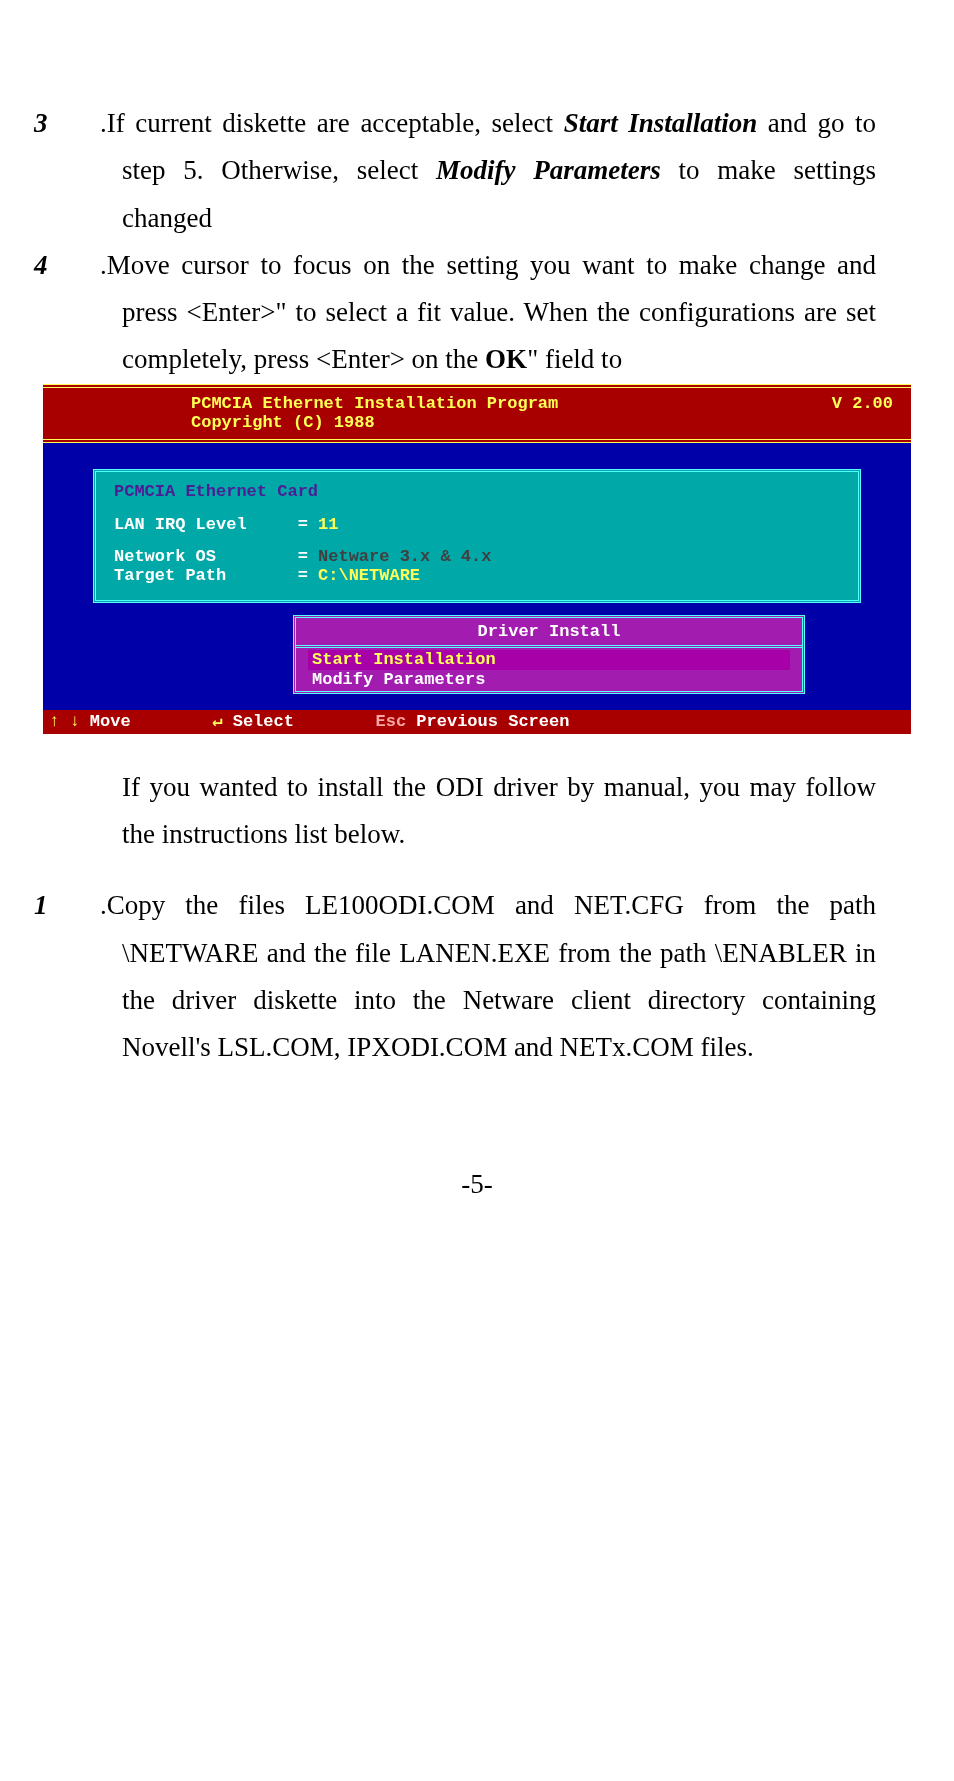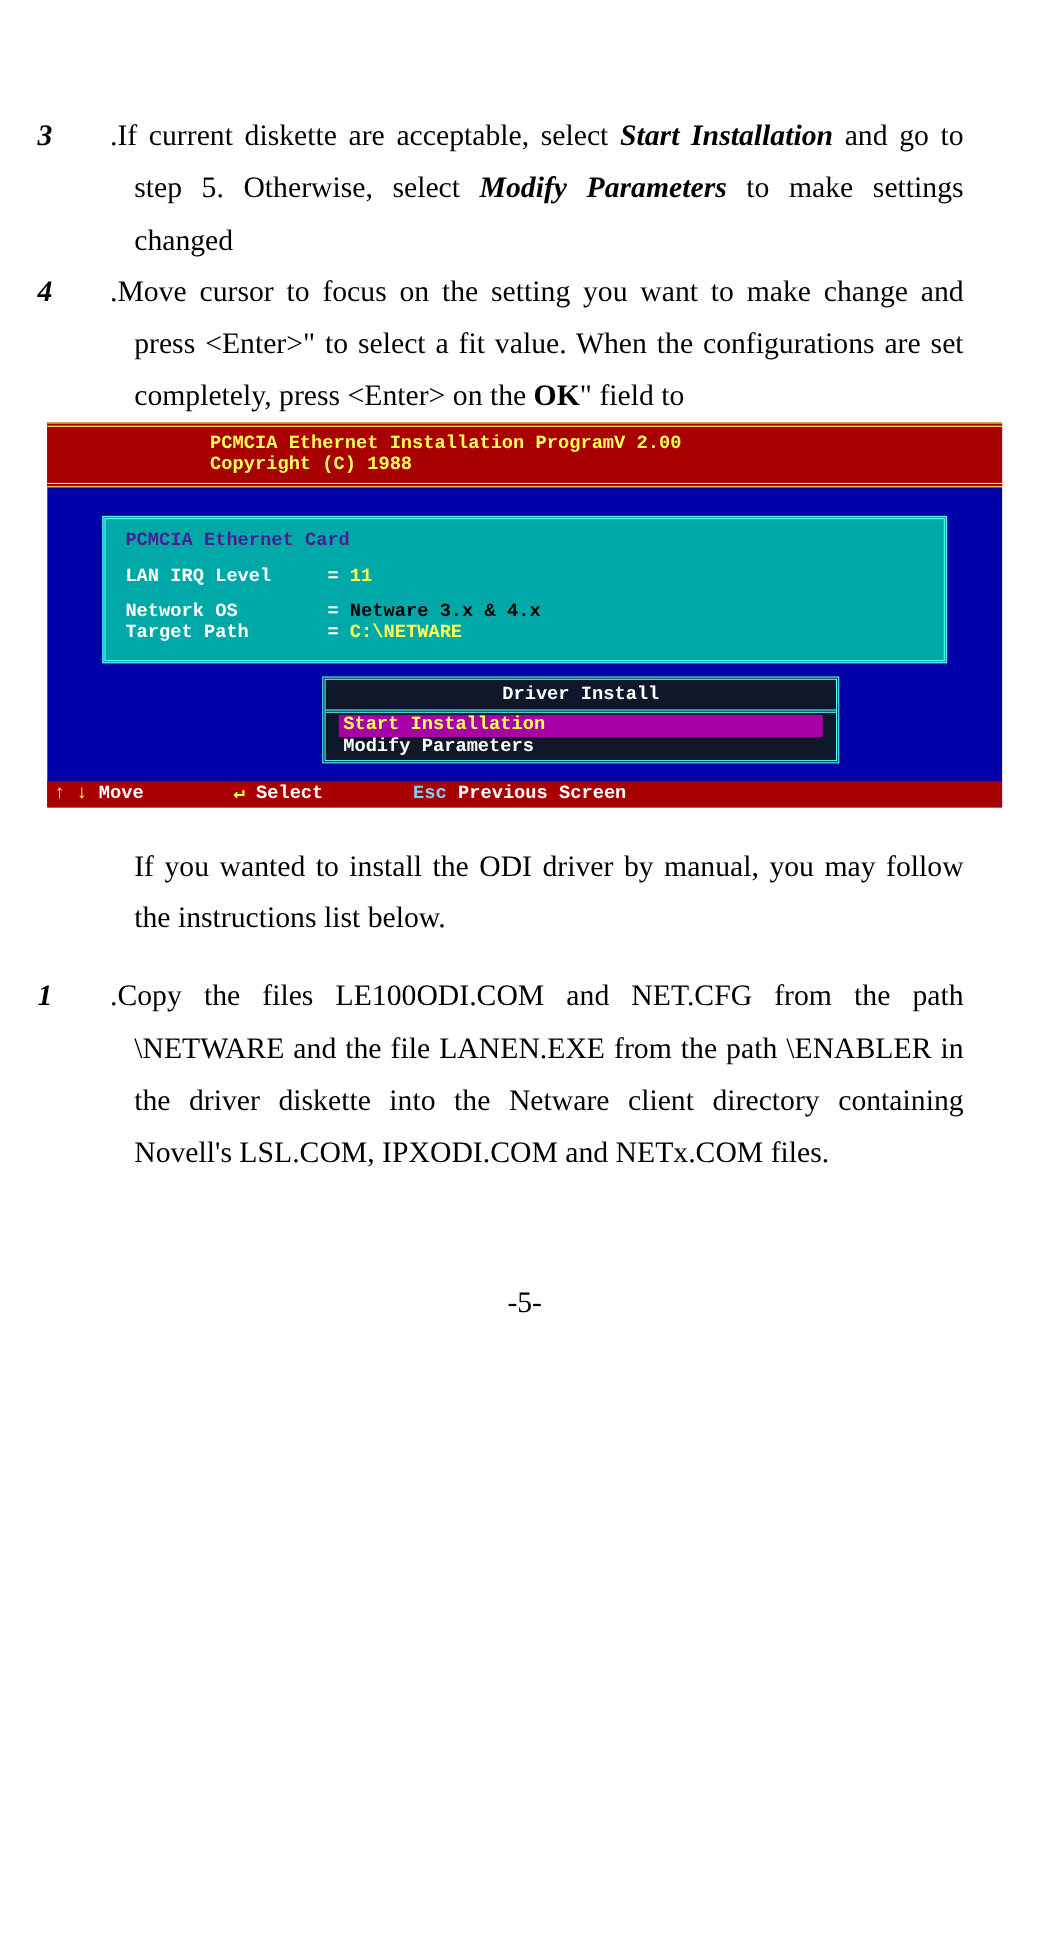--- a/index.html
+++ b/index.html
@@ -48,49 +48,50 @@
       background: #a80000;
       padding: 6px 18px;
       border-top: 4px double #ffff55;
       border-bottom: 4px double #ffff55;
     }
     .term-title {
       color: #ffff55;
     }
     .term-title-line1 {
       display: flex;
+      justify-content: space-between;
       white-space: pre;
     }
     .term-body {
       padding: 26px 50px 16px 50px;
     }
     .card-panel {
       border: 3px double #55ffff;
       background: #00a8a8;
       padding: 10px 18px 14px 18px;
       color: #fff;
     }
     .card-title {
       color: #4c1d95;
       margin-bottom: 14px;
     }
     .row {
       white-space: pre;
     }
     .lbl { color: #fff; }
     .val-y { color: #ffff55; font-family: Liberation Mono, monospace; }
-    .val-w { color: #000000; font-family: Liberation Mono, monospace; }
+    .val-w { color: #404040; font-family: Liberation Mono, monospace; }
     .spacer { height: 12px; }
     .driver-panel-wrap {
       padding: 12px 0 0 200px;
     }
     .driver-panel {
       border: 3px double #55ffff;
-      background: #0f172a;
-      width: 470px;
+      background: #a21caf;
+      width: 512px;
     }
     .driver-title {
       color: #fff;
       text-align: center;
       padding: 4px 0;
       border-bottom: 3px double #55ffff;
     }
     .driver-items {
       padding: 2px 12px 2px 12px;
     }
@@ -104,21 +105,21 @@
     .driver-item.unselected {
       color: #fff;
     }
     .term-footer {
       background: #a80000;
       color: #fff;
       padding: 2px 6px;
       white-space: pre;
     }
     .arrow-y { color: #ffff55; }
-    .key-y { color: #7dd3fc; text-align: right; }
+    .key-y { color: #fca5a5; text-align: right; }
     .after-term {
       margin-top: 30px;
     }
     .page-num {
       text-align: center;
       margin-top: 90px;
       font-size: 27px;
     }
   </style>
 </head>

